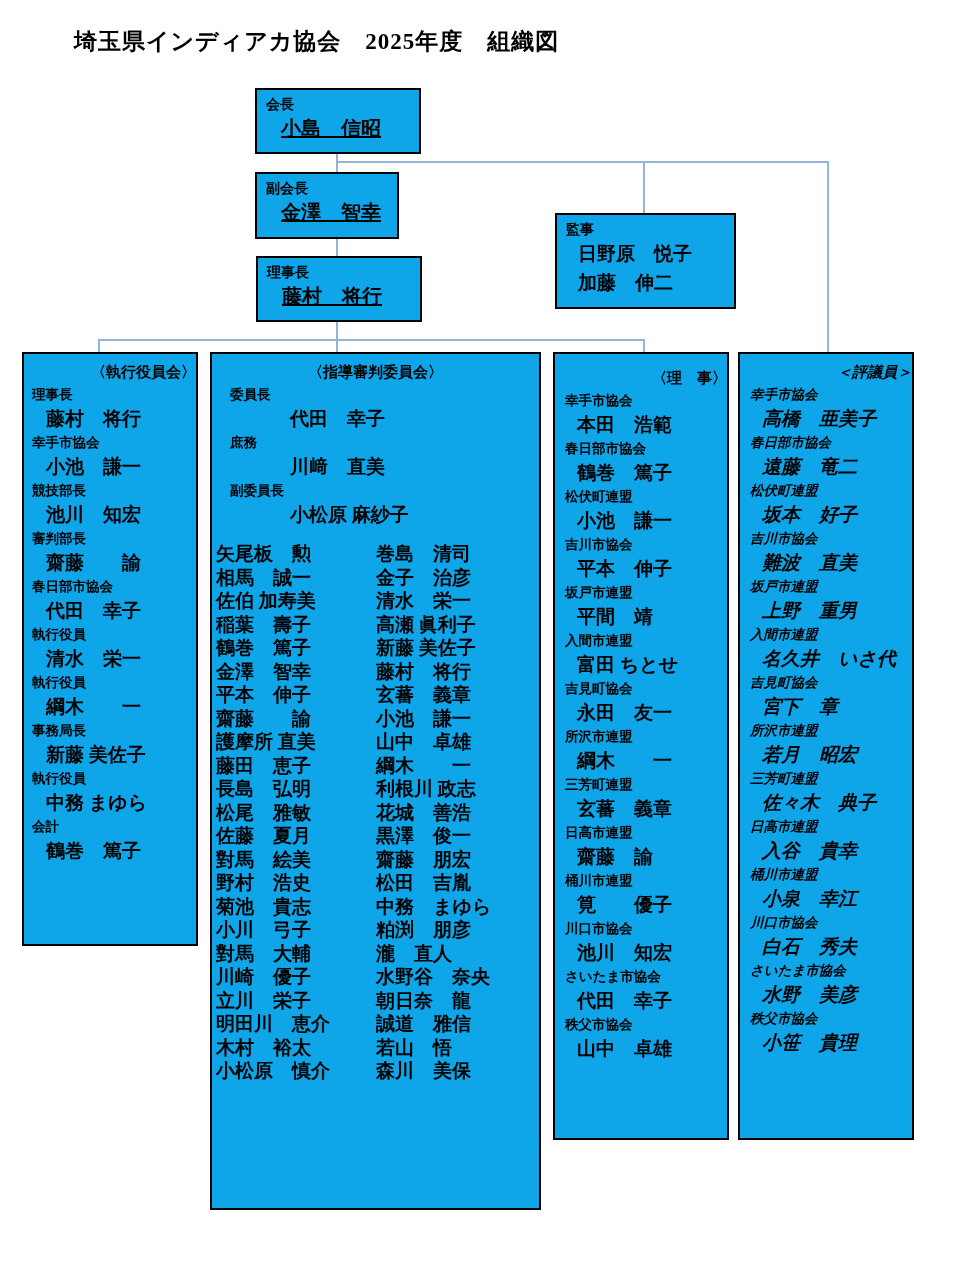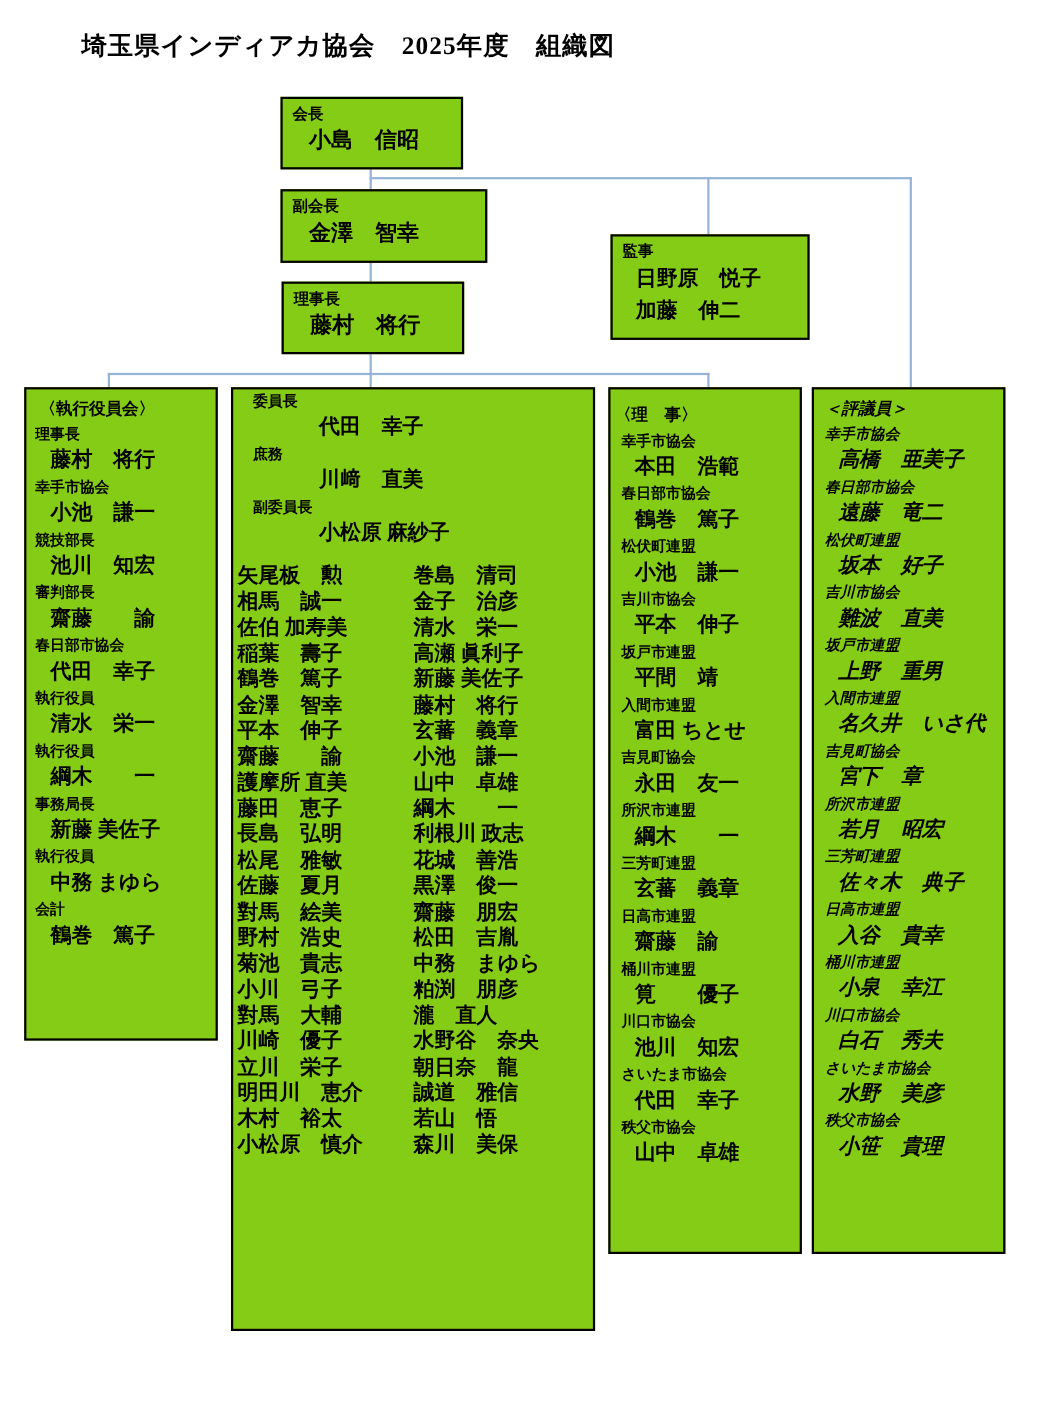--- a/index.html
+++ b/index.html
@@ -5,35 +5,35 @@
 <style>
   * { margin:0; padding:0; box-sizing:border-box; }
   html,body { background:#ffffff; }
   .canvas {
     position:relative; width:955px; height:1281px; background:#ffffff;
     font-family:"Liberation Serif","DejaVu Serif",serif; color:#000;
     overflow:hidden; font-weight:bold;
   }
   .title { position:absolute; left:74px; top:26px; font-size:23px; font-weight:bold; white-space:pre; letter-spacing:1px; }
 
-  .box { position:absolute; border:2px solid #000; background:#84cc16; }
+  .box { position:absolute; border:2px solid #000; background:#0ea5e9; }
 
   
   .conn { position:absolute; background:var(--connector,#95b3d7); }
   .conn.h { height:2px; }
   .conn.v { width:2px; }
 
   
   .tbox { padding:5px 9px; }
   .role-sm { font-size:14px; line-height:19px; white-space:pre; }
-  .name-lg { font-size:20px; line-height:26px; padding-left:15px; margin-top:1px; white-space:pre; }
+  .name-lg { font-size:20px; line-height:26px; padding-left:15px; margin-top:1px; white-space:pre;text-decoration:underline; }
   .name-md { font-size:19px; line-height:29px; padding-left:12px; white-space:pre; }
 
   
-  .col-heading { font-size:15px; line-height:24px; margin-top:6px; padding-left:12px; white-space:pre; }
+  .col-heading { font-size:15px; line-height:24px; margin-top:6px; padding-left:12px; white-space:pre;text-align:right; }
   .col-heading.centered { text-align:center; padding-left:0; }
   .entry .role { font-size:13.5px; line-height:21px; padding-left:8px; white-space:pre; }
   .entry .name { font-size:19px; line-height:27px; padding-left:22px; white-space:pre; }
 
   
   .officer .role { padding-left:18px; }
   .officer .name { padding-left:78px; }
   .members { display:flex; padding-left:4px; margin-top:14px; }
   .mcol { width:160px; }
   .mcol .mname { font-size:19px; line-height:23.5px; white-space:pre; }
@@ -53,21 +53,21 @@
   <div class="conn v" style="left:336px; top:322px; height:30px;"></div>
   <div class="conn h" style="left:98px; top:339px; width:547px;"></div>
   <div class="conn v" style="left:98px; top:339px; height:13px;"></div>
   <div class="conn v" style="left:643px; top:339px; height:13px;"></div>
 
   <div class="box tbox" style="left:255px; top:88px; width:166px; height:66px;">
     <div class="role-sm">会長</div>
     <div class="name-lg">小島　信昭</div>
   </div>
 
-  <div class="box tbox" style="left:255px; top:172px; width:188px; height:67px;">
+  <div class="box tbox" style="left:255px; top:172px; width:144px; height:67px;">
     <div class="role-sm">副会長</div>
     <div class="name-lg">金澤　智幸</div>
   </div>
 
   <div class="box tbox" style="left:256px; top:256px; width:166px; height:66px;">
     <div class="role-sm">理事長</div>
     <div class="name-lg">藤村　将行</div>
   </div>
 
   <div class="box tbox" style="left:555px; top:213px; width:181px; height:96px;">
@@ -126,20 +126,21 @@
         </div>
 
         <div class="entry">
           <div class="role">会計</div>
           <div class="name">鶴巻　篤子</div>
         </div>
       </div>
   </div>
 
   <div class="box" style="left:210px; top:352px; width:331px; height:858px;">
+    <div class="col-heading centered">〈指導審判委員会〉</div>
     <div>
 
         <div class="entry officer">
           <div class="role">委員長</div>
           <div class="name">代田　幸子</div>
         </div>
 
         <div class="entry officer">
           <div class="role">庶務</div>
           <div class="name">川﨑　直美</div>

